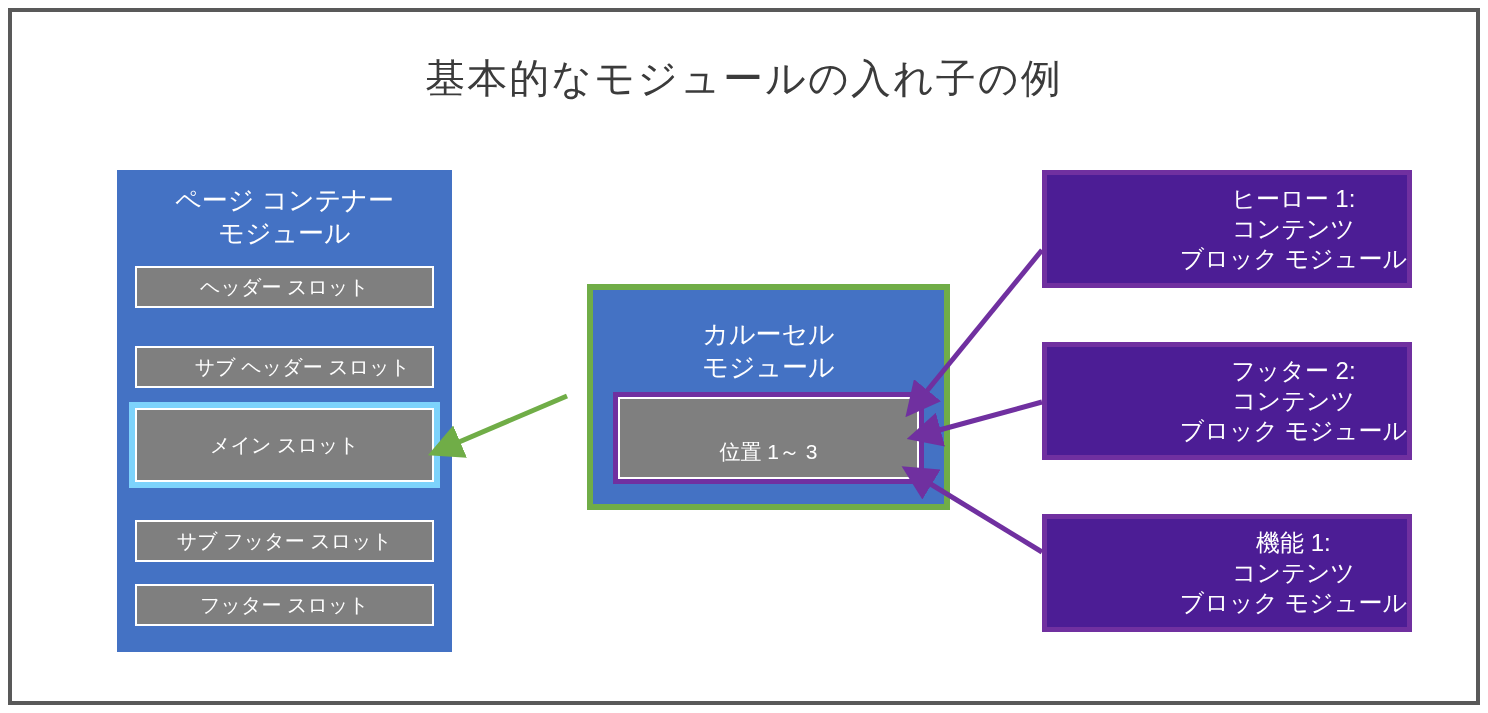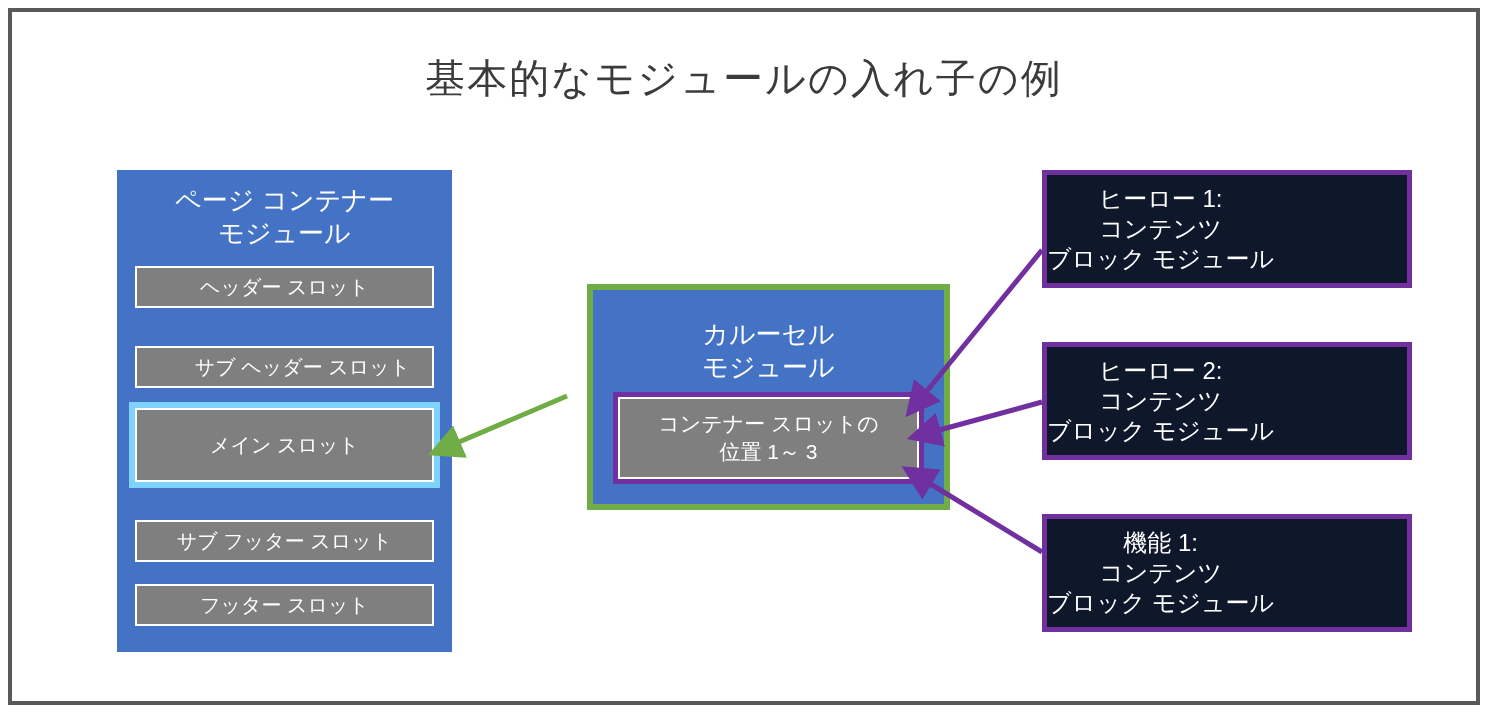--- a/index.html
+++ b/index.html
@@ -88,29 +88,29 @@
   }
   .carousel-slot-wrap .slot {
     width: 100%; height: 100%;
     font-size: 21px;
     line-height: 1.35;
   }
   .rbox {
     position: absolute;
     left: 1030px;
     width: 370px; height: 118px;
-    background: #0f172a;
+    background: #4c1d95;
     border: 5px solid #7030A0;
     color: #ffffff;
     font-size: 24px;
     font-weight: 300;
     line-height: 1.25;
     display: flex;
     align-items: center;
-    justify-content: flex-start;
+    justify-content: flex-end;
     text-align: center;
   }
   svg.arrows {
     position: absolute;
     left: 0; top: 0;
     width: 1472px; height: 697px;
     pointer-events: none;
   }
 </style>
 </head>
@@ -135,37 +135,37 @@
   </div>
 
   <div class="box-blue carousel">
     <div class="hdr">
       <span>カルーセル</span><br>
       <span>モジュール</span>
     </div>
     <div class="carousel-slot-wrap">
       <div class="slot">
         <span>
-          <span>コンテナー スロットの</span><br>
+          <br>
           <span>位置 1～ 3</span>
         </span>
       </div>
     </div>
   </div>
 
   <div class="rbox" style="top:158px;">
     <span>
       <span>ヒーロー 1:</span><br>
       <span>コンテンツ</span><br>
       <span>ブロック モジュール</span>
     </span>
   </div>
   <div class="rbox" style="top:330px;">
     <span>
-      <span>ヒーロー 2:</span><br>
+      <span>フッター 2:</span><br>
       <span>コンテンツ</span><br>
       <span>ブロック モジュール</span>
     </span>
   </div>
   <div class="rbox" style="top:502px;">
     <span>
       <span>機能 1:</span><br>
       <span>コンテンツ</span><br>
       <span>ブロック モジュール</span>
     </span>

